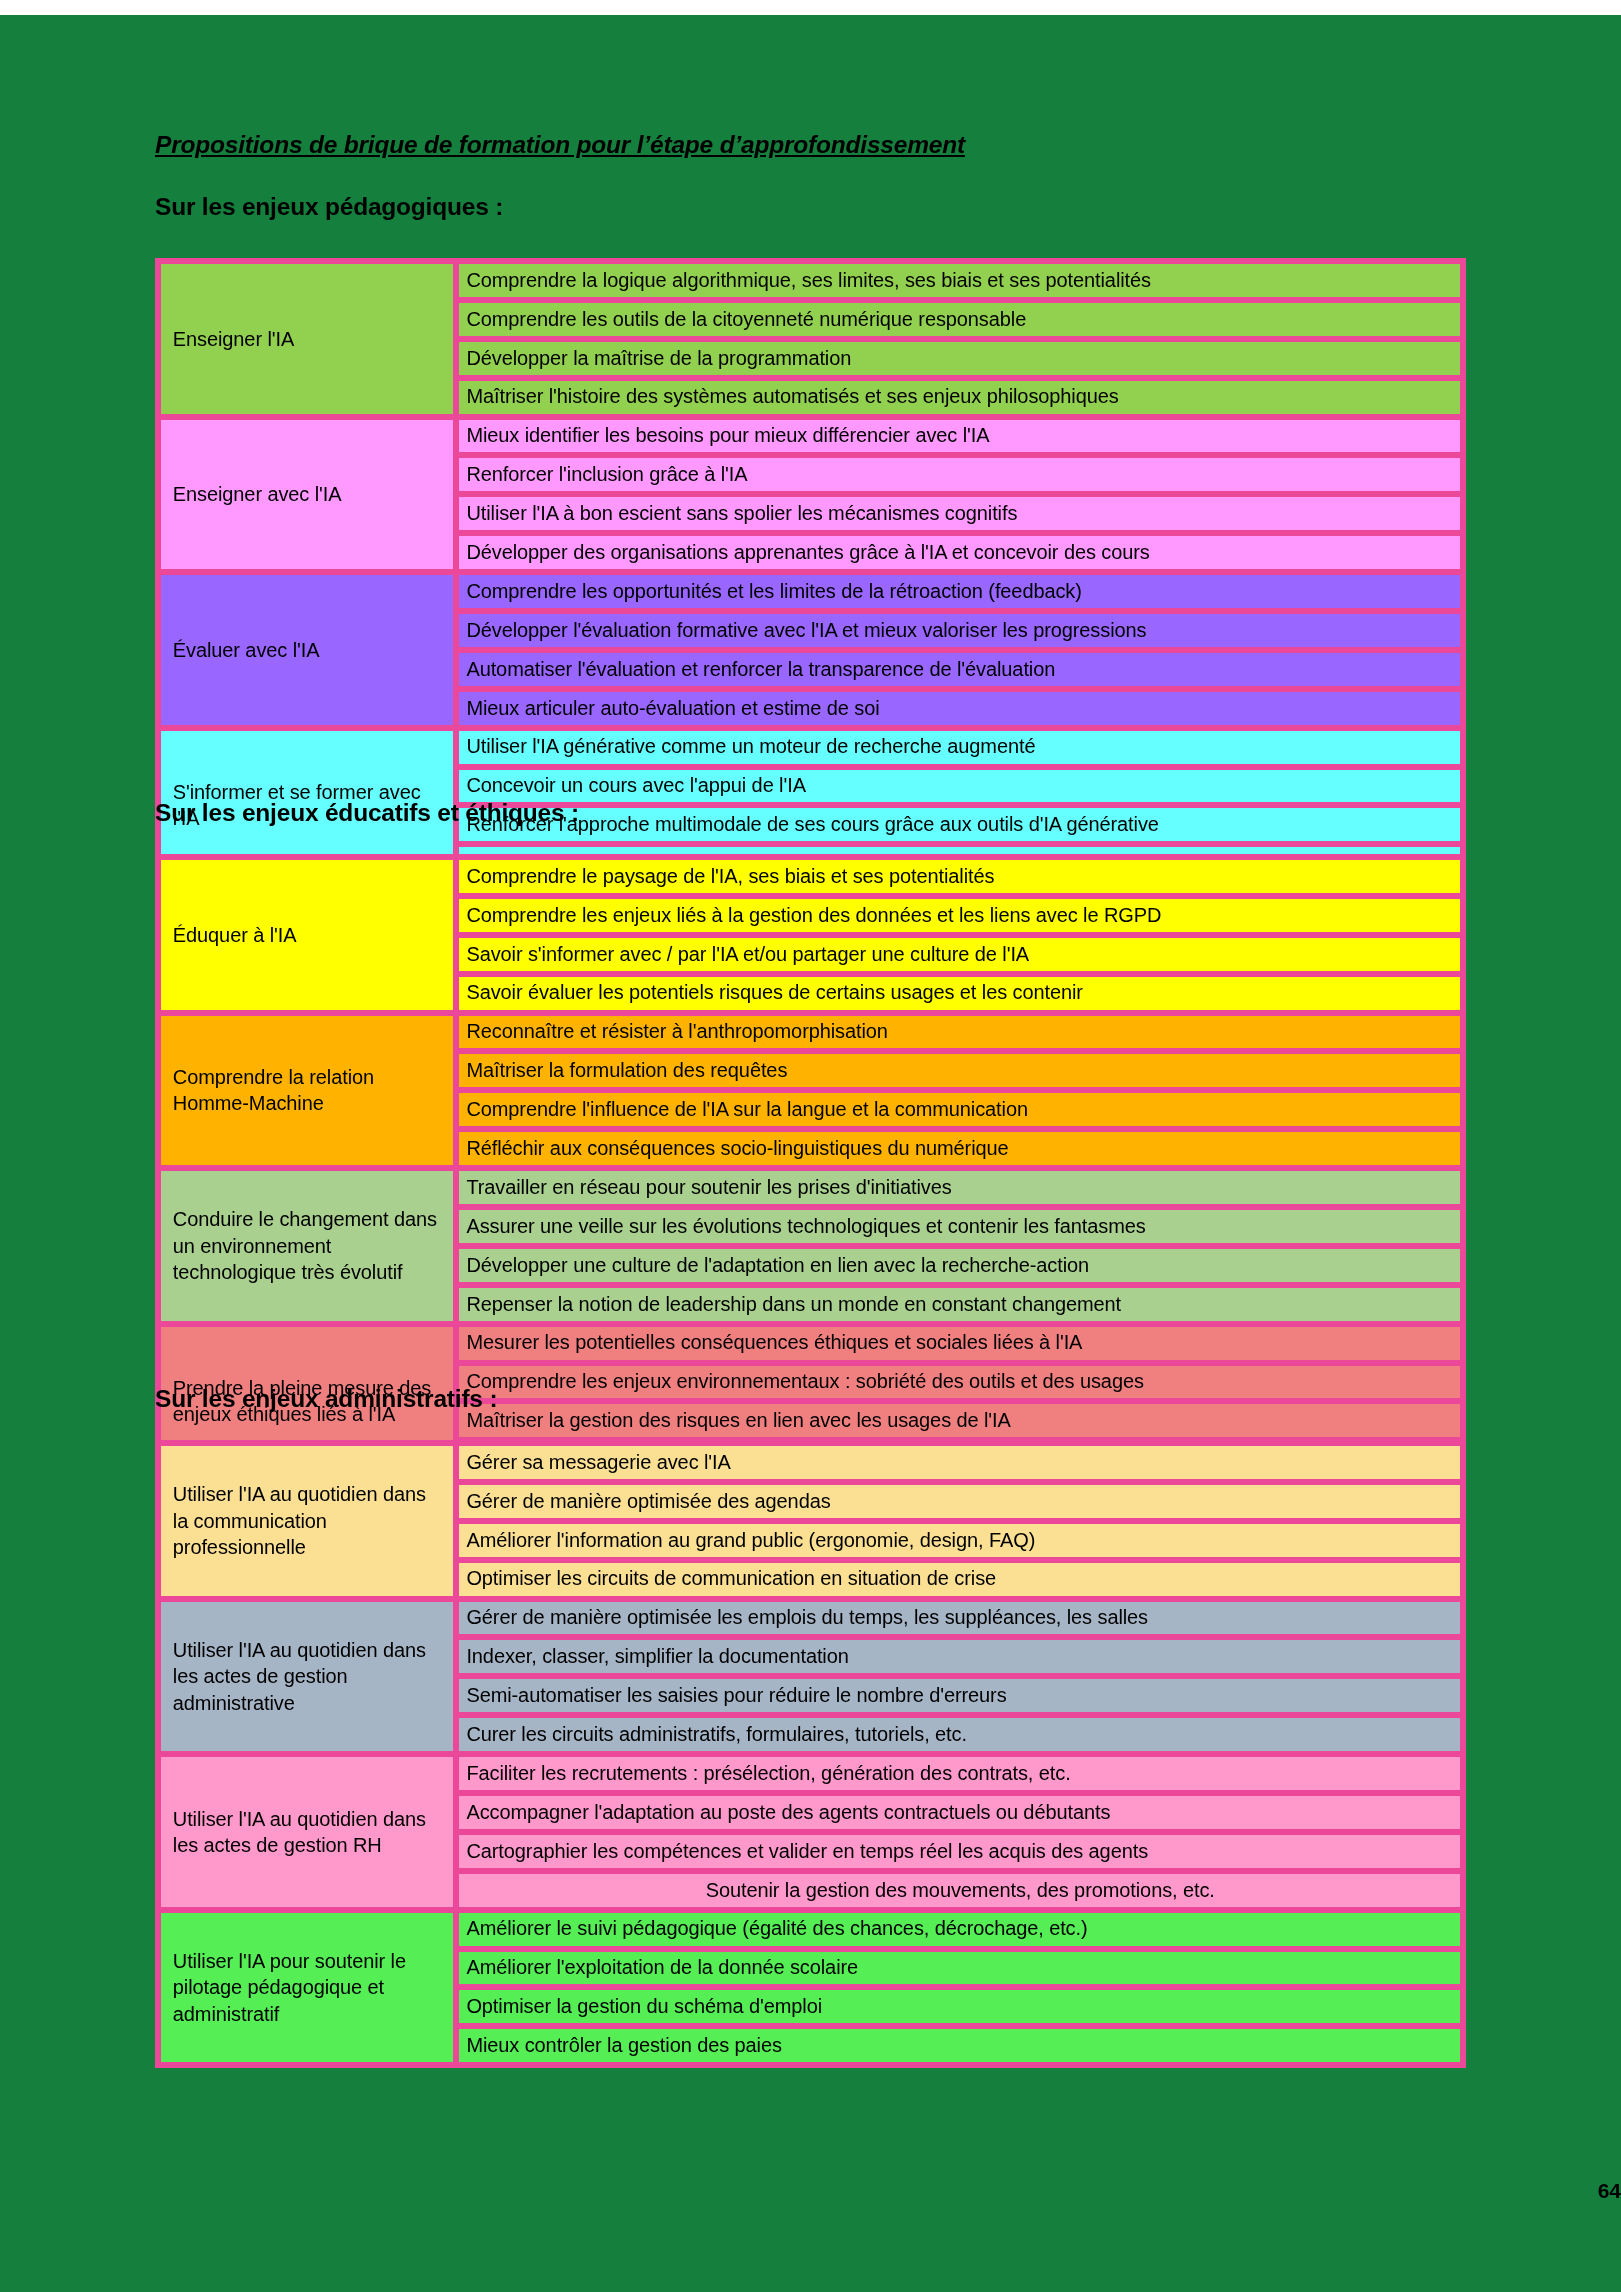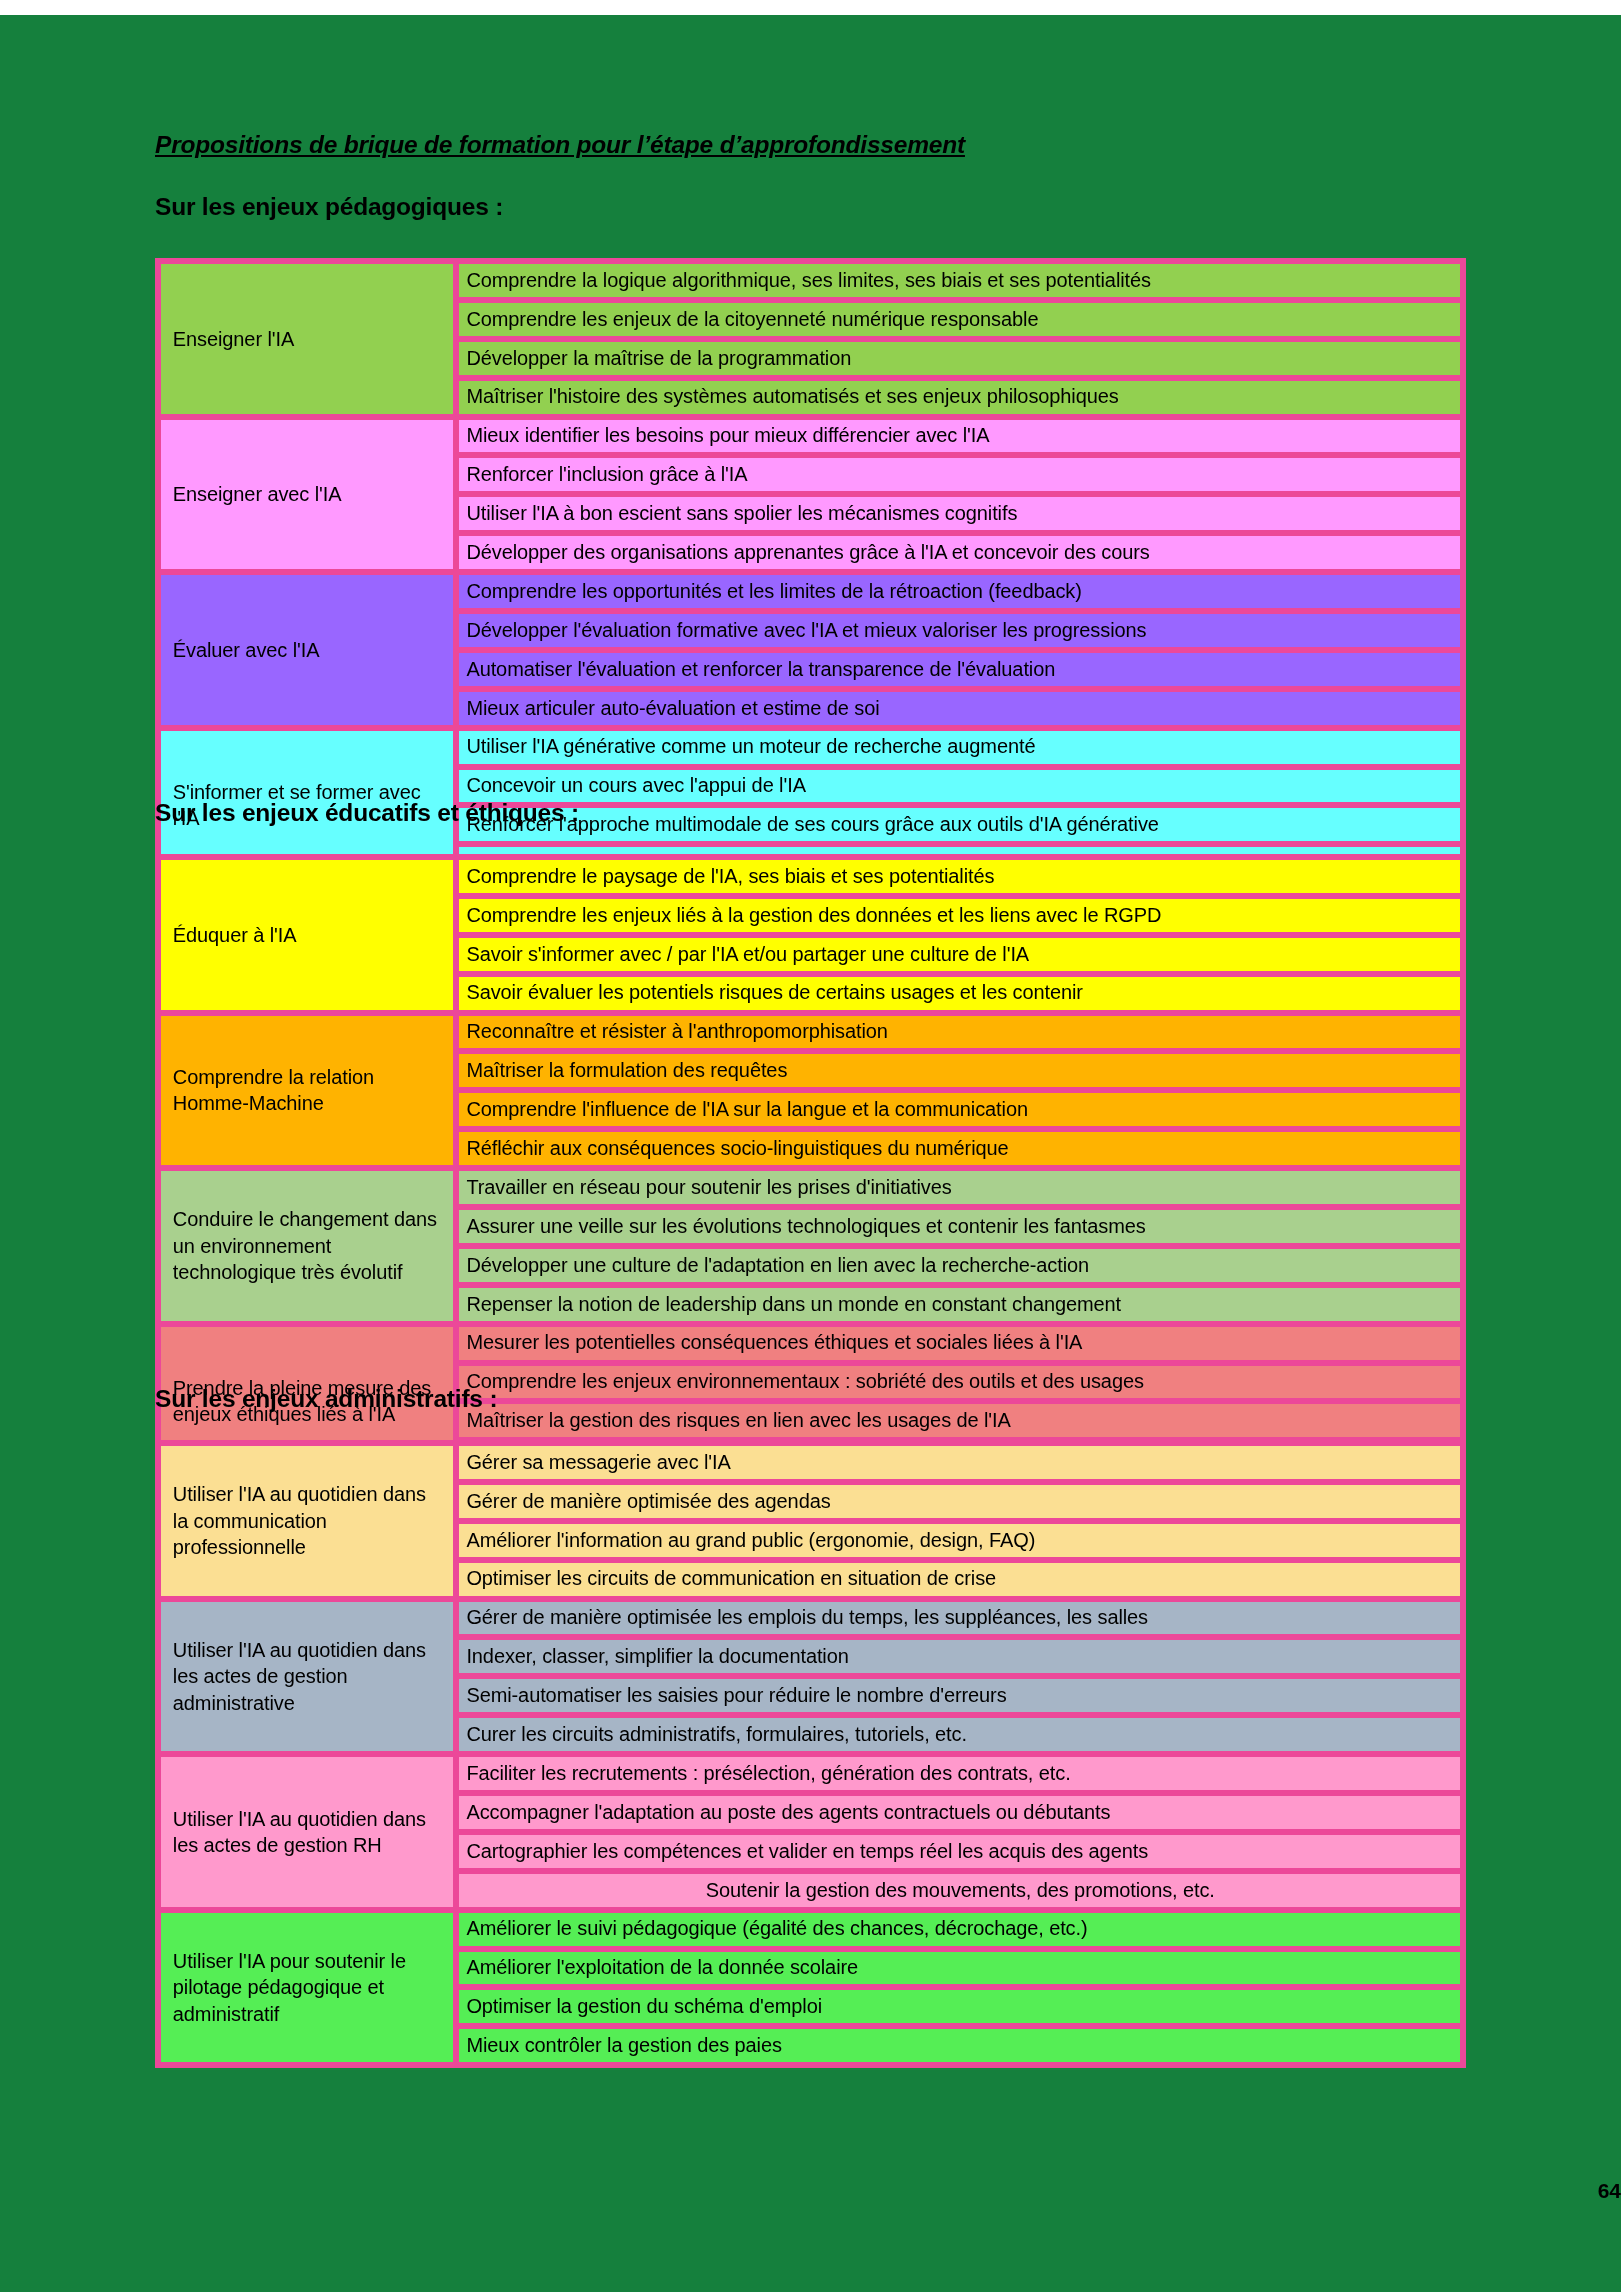--- a/index.html
+++ b/index.html
@@ -89,21 +89,21 @@
   <div class="doc-title">Propositions de brique de formation pour l’étape d’approfondissement</div>
 
   <div class="section-head" id="sec1-head">Sur les enjeux pédagogiques :</div>
   <table class="tbl" id="tbl1">
       <tbody>
         <tr>
           <td class="cat" rowspan="4" style="background: rgb(146, 208, 80);">Enseigner l'IA</td>
           <td class="item" style="background: rgb(146, 208, 80);">Comprendre la logique algorithmique, ses limites, ses biais et ses potentialités</td>
         </tr>
         <tr>
-          <td class="item" style="background: rgb(146, 208, 80);">Comprendre les enjeux de la citoyenneté numérique responsable</td>
+          <td class="item" style="background: rgb(146, 208, 80);">Comprendre les outils de la citoyenneté numérique responsable</td>
         </tr>
         <tr>
           <td class="item" style="background: rgb(146, 208, 80);">Développer la maîtrise de la programmation</td>
         </tr>
         <tr>
           <td class="item" style="background: rgb(146, 208, 80);">Maîtriser l'histoire des systèmes automatisés et ses enjeux philosophiques</td>
         </tr>
         <tr>
           <td class="cat" rowspan="4" style="background: rgb(255, 153, 255);">Enseigner avec l'IA</td>
           <td class="item" style="background: rgb(255, 153, 255);">Mieux identifier les besoins pour mieux différencier avec l'IA</td>

